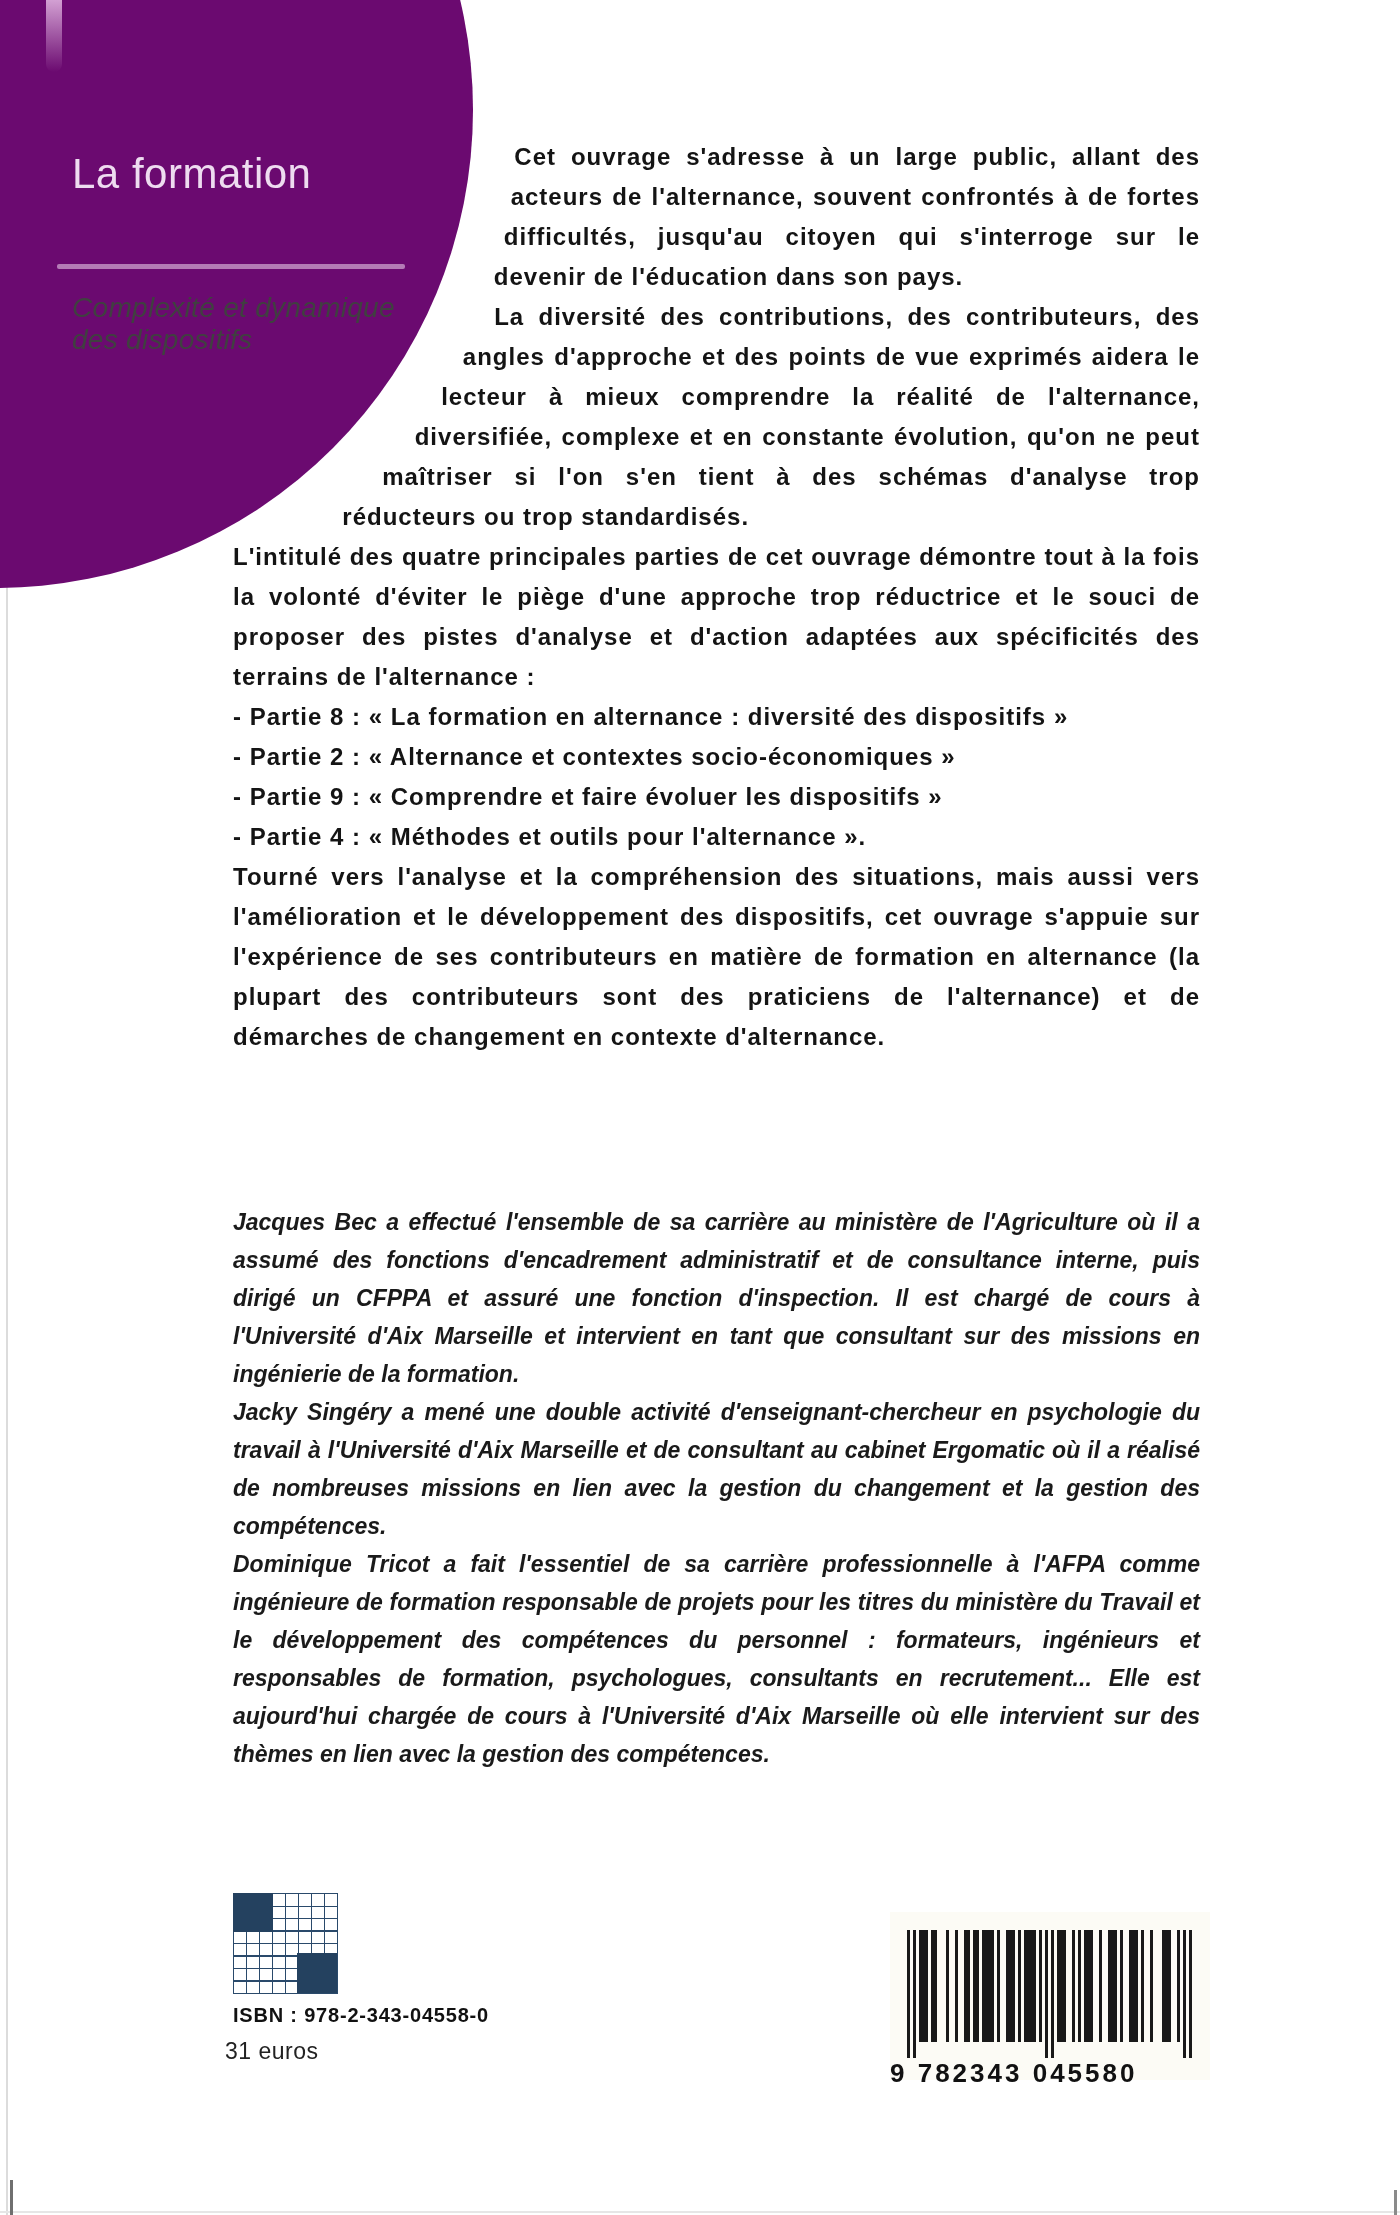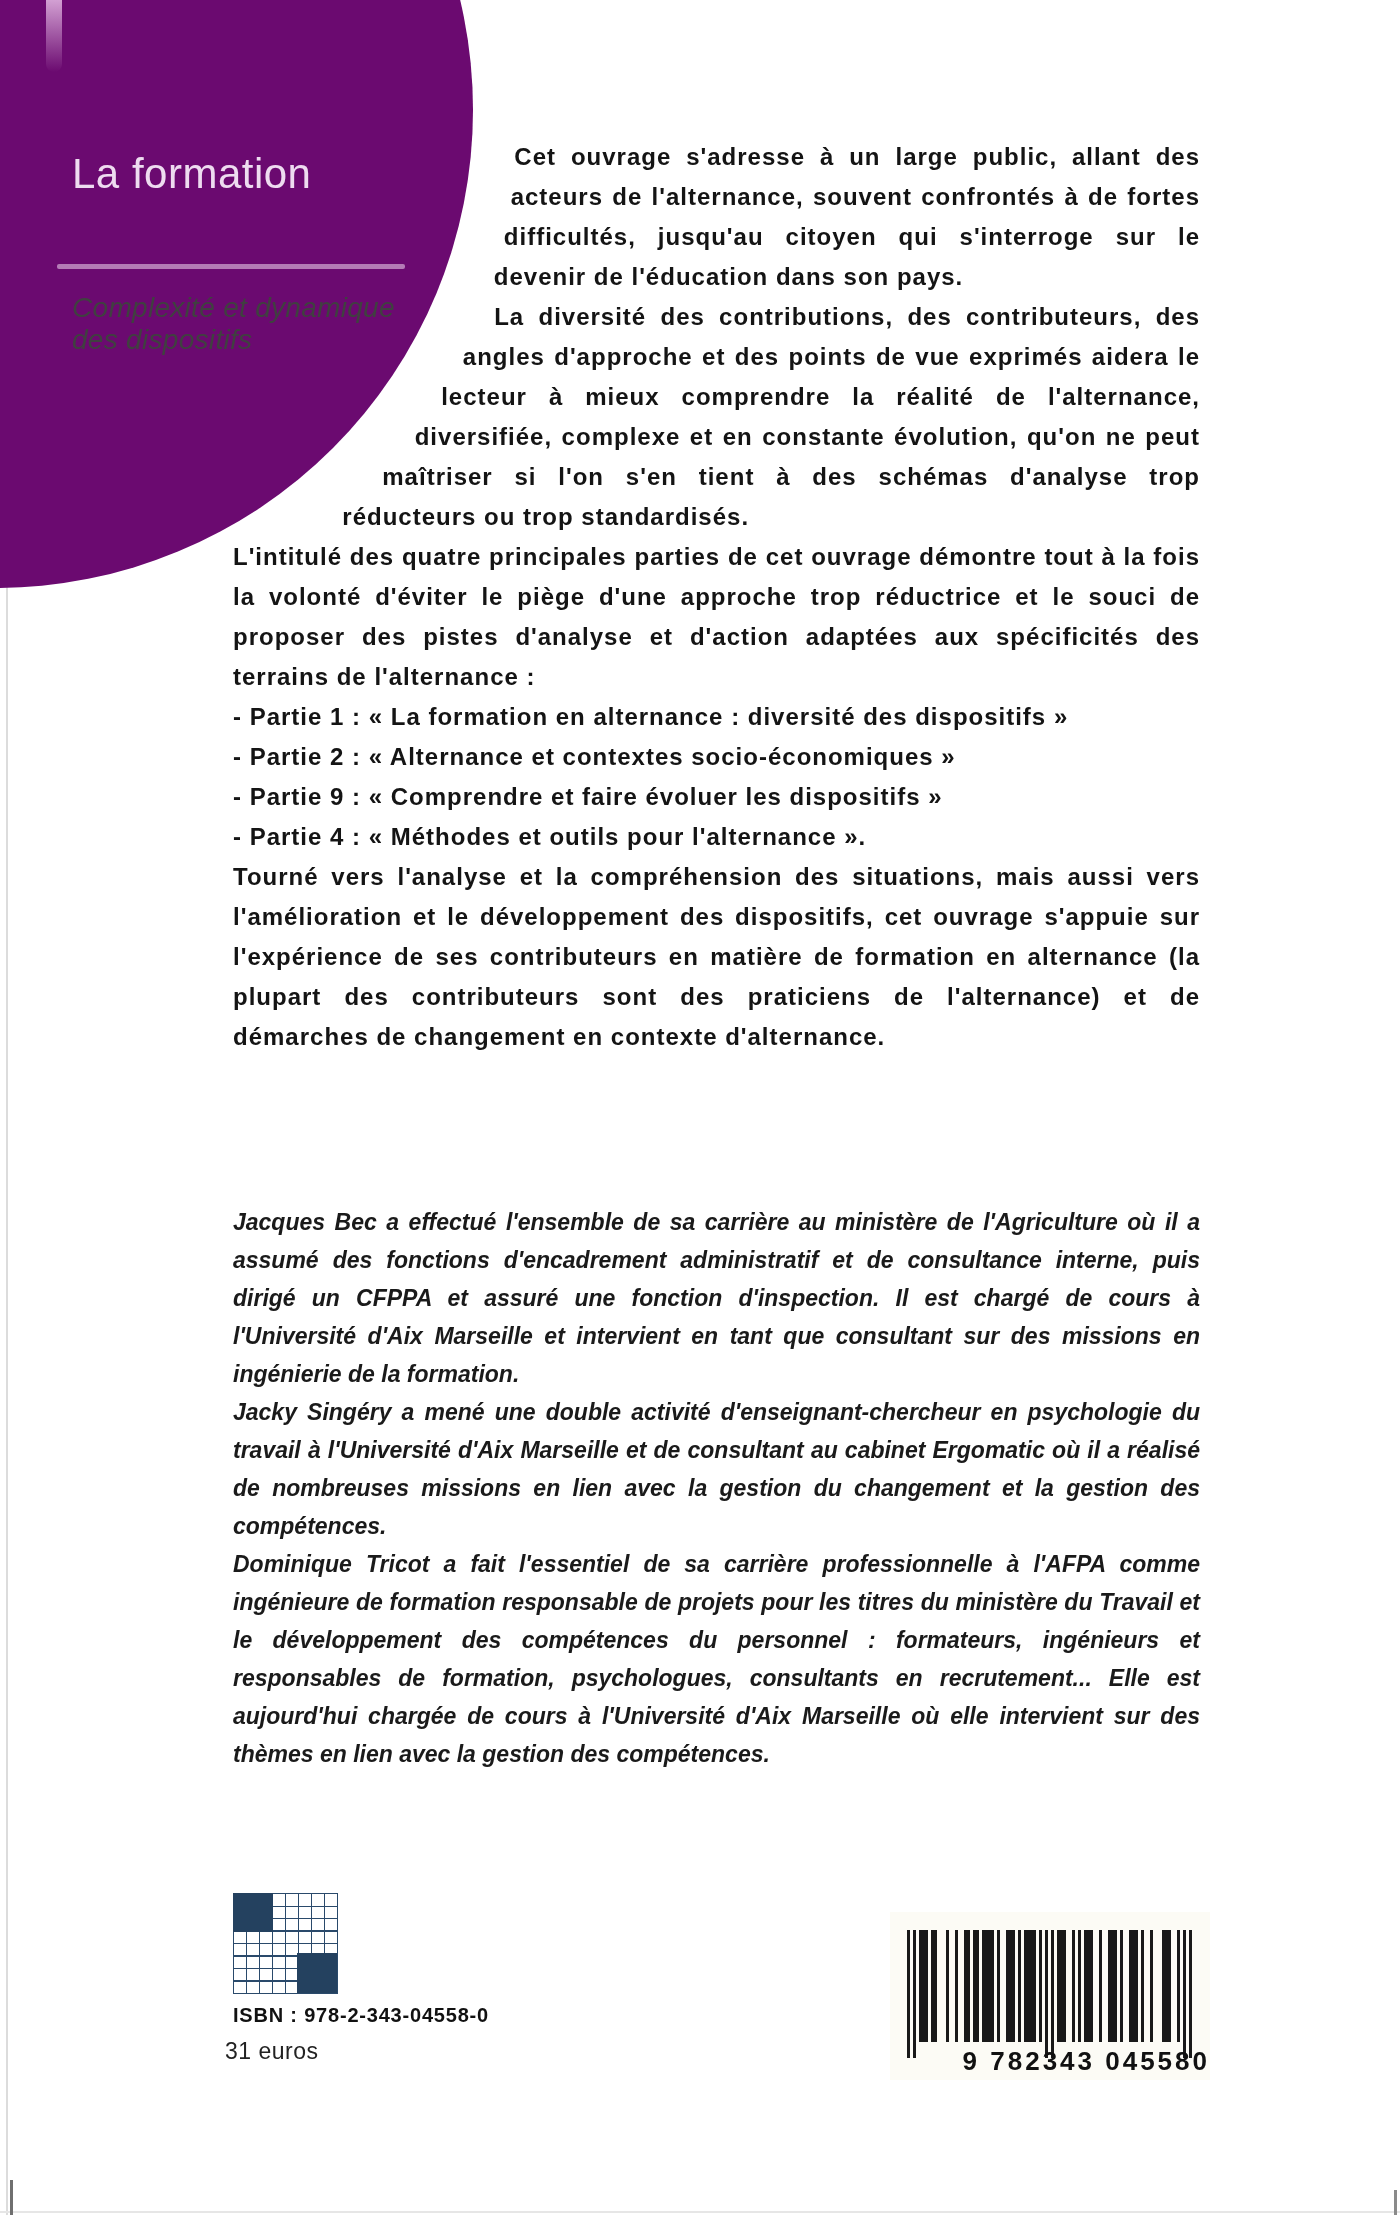--- a/index.html
+++ b/index.html
@@ -67,21 +67,21 @@
     position:absolute;left:225px;top:2038px;z-index:4;
     font-size:23px;font-weight:400;letter-spacing:.5px;color:#222;
   }
   .barcode-zone{
     position:absolute;left:890px;top:1912px;width:320px;height:168px;z-index:4;
     background:#fcfbf5;
   }
   .barcode-bars{position:absolute;left:17px;top:18px;}
   .barcode-bars rect{fill:#191919;}
   .barcode-number{
-    position:absolute;left:0;top:134px;width:320px;text-align:right;
+    position:absolute;left:0;top:146px;width:320px;text-align:left;
     font-size:26px;font-weight:700;letter-spacing:3px;color:#111;
   }
   
   .edge-left{position:absolute;left:6px;top:560px;width:2px;height:1655px;background:#dcdcdc;z-index:0;}
   .edge-bottom{position:absolute;left:0;top:2211px;width:1400px;height:2px;background:#e6e6e6;z-index:0;}
   .tick-bl{position:absolute;left:10px;top:2180px;width:3px;height:35px;background:#6f6f6f;z-index:5;}
   .tick-br{position:absolute;left:1394px;top:2190px;width:3px;height:25px;background:#8a8a8a;z-index:5;}
 </style>
 </head>
 <body>
@@ -99,21 +99,21 @@
     <div class="subtitle-line">Complexité et dynamique</div>
     <div class="subtitle-line">des dispositifs</div>
   </div>
 
   <div class="synopsis">
     <div class="circle-spacer"></div>
     <p>Cet ouvrage s'adresse à un large public, allant des acteurs de l'alternance, souvent confrontés à de fortes difficultés, jusqu'au citoyen qui s'interroge sur le devenir de l'éducation dans son pays.</p>
     <p class="para-indent">La diversité des contributions, des contributeurs, des angles d'approche et des points de vue exprimés aidera le lecteur à mieux comprendre la réalité de l'alternance, diversifiée, complexe et en constante évolution, qu'on ne peut maîtriser si l'on s'en tient à des schémas d'analyse trop réducteurs ou trop standardisés.</p>
     <p>L'intitulé des quatre principales parties de cet ouvrage démontre tout à la fois la volonté d'éviter le piège d'une approche trop réductrice et le souci de proposer des pistes d'analyse et d'action adaptées aux spécificités des terrains de l'alternance :</p>
     <div class="parts-list">
-      <div>- Partie 1 : « La formation en alternance : diversité des dispositifs »</div>
+      <div>- Partie 8 : « La formation en alternance : diversité des dispositifs »</div>
       <div>- Partie 2 : « Alternance et contextes socio-économiques »</div>
       <div>- Partie 9 : « Comprendre et faire évoluer les dispositifs »</div>
       <div>- Partie 4 : « Méthodes et outils pour l'alternance ».</div>
     </div>
     <p>Tourné vers l'analyse et la compréhension des situations, mais aussi vers l'amélioration et le développement des dispositifs, cet ouvrage s'appuie sur l'expérience de ses contributeurs en matière de formation en alternance (la plupart des contributeurs sont des praticiens de l'alternance) et de démarches de changement en contexte d'alternance.</p>
   </div>
 
   <div class="authors">
     <p><span class="author-name">Jacques Bec</span><span> a effectué l'ensemble de sa carrière au ministère de l'Agriculture où il a assumé des fonctions d'encadrement administratif et de consultance interne, puis dirigé un CFPPA et assuré une fonction d'inspection. Il est chargé de cours à l'Université d'Aix Marseille et intervient en tant que consultant sur des missions en ingénierie de la formation.</span></p>
     <p><span class="author-name">Jacky Singéry</span><span> a mené une double activité d'enseignant-chercheur en psychologie du travail à l'Université d'Aix Marseille et de consultant au cabinet Ergomatic où il a réalisé de nombreuses missions en lien avec la gestion du changement et la gestion des compétences.</span></p>

